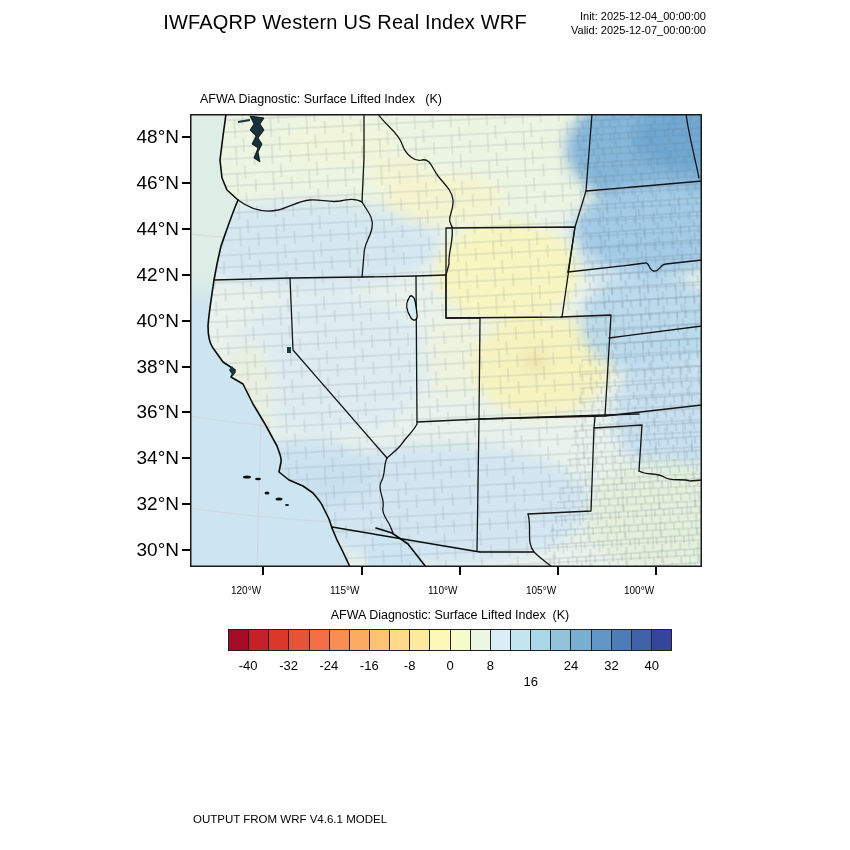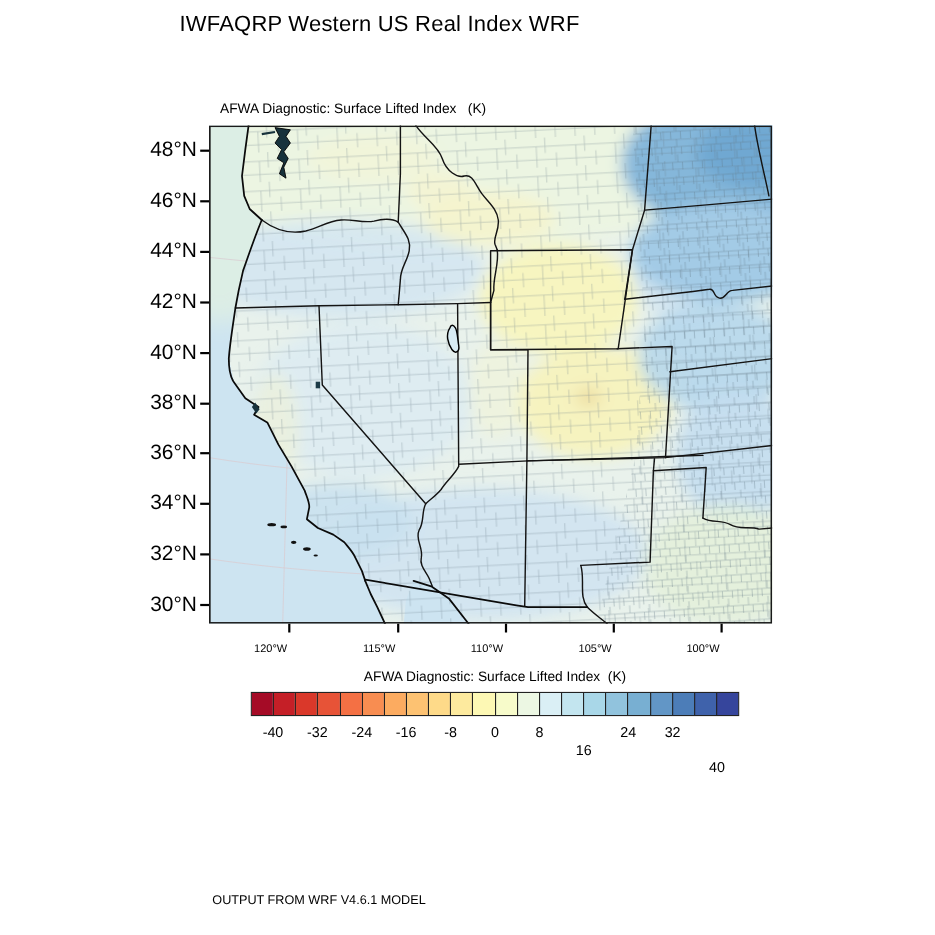--- a/index.html
+++ b/index.html
@@ -22,20 +22,24 @@
   .cb-label{width:44px;text-align:center;font-size:13px;}
   .footer{left:193px;font-size:11.5px;line-height:13px;}
 </style>
 </head>
 <body>
 
 <div class="page">
 
   <div class="abs main-title">IWFAQRP Western US Real Index WRF</div>
 
+  <div class="abs run-info">
+    <div>Init: 2025-12-04_00:00:00</div>
+    <div>Valid: 2025-12-07_00:00:00</div>
+  </div>
 
   <div class="abs plot-title">AFWA Diagnostic: Surface Lifted Index   (K)</div>
 
   <div class="abs map-wrap">
     <svg width="512" height="453" viewBox="0 0 512 453">
       <defs>
         <filter id="soft" x="-30%" y="-30%" width="160%" height="160%">
           <feGaussianBlur stdDeviation="7"></feGaussianBlur>
         </filter>
         <filter id="soft2" x="-30%" y="-30%" width="160%" height="160%">
@@ -218,14 +222,14 @@
     <div class="abs cb-label" style="top: 658px; left: 226.182px;">-40</div>
     <div class="abs cb-label" style="top: 658px; left: 266.545px;">-32</div>
     <div class="abs cb-label" style="top: 658px; left: 306.909px;">-24</div>
     <div class="abs cb-label" style="top: 658px; left: 347.273px;">-16</div>
     <div class="abs cb-label" style="top: 658px; left: 387.636px;">-8</div>
     <div class="abs cb-label" style="top: 658px; left: 428px;">0</div>
     <div class="abs cb-label" style="top: 658px; left: 468.364px;">8</div>
     <div class="abs cb-label" style="top: 658px; left: 508.727px; margin-top: 16px;">16</div>
     <div class="abs cb-label" style="top: 658px; left: 549.091px;">24</div>
     <div class="abs cb-label" style="top: 658px; left: 589.455px;">32</div>
-    <div class="abs cb-label" style="top: 658px; left: 629.818px; margin-top: 32px;">40</div>
+    <div class="abs cb-label" style="top: 658px; left: 629.818px;">40</div>
   </div>
 
 </body></html>

